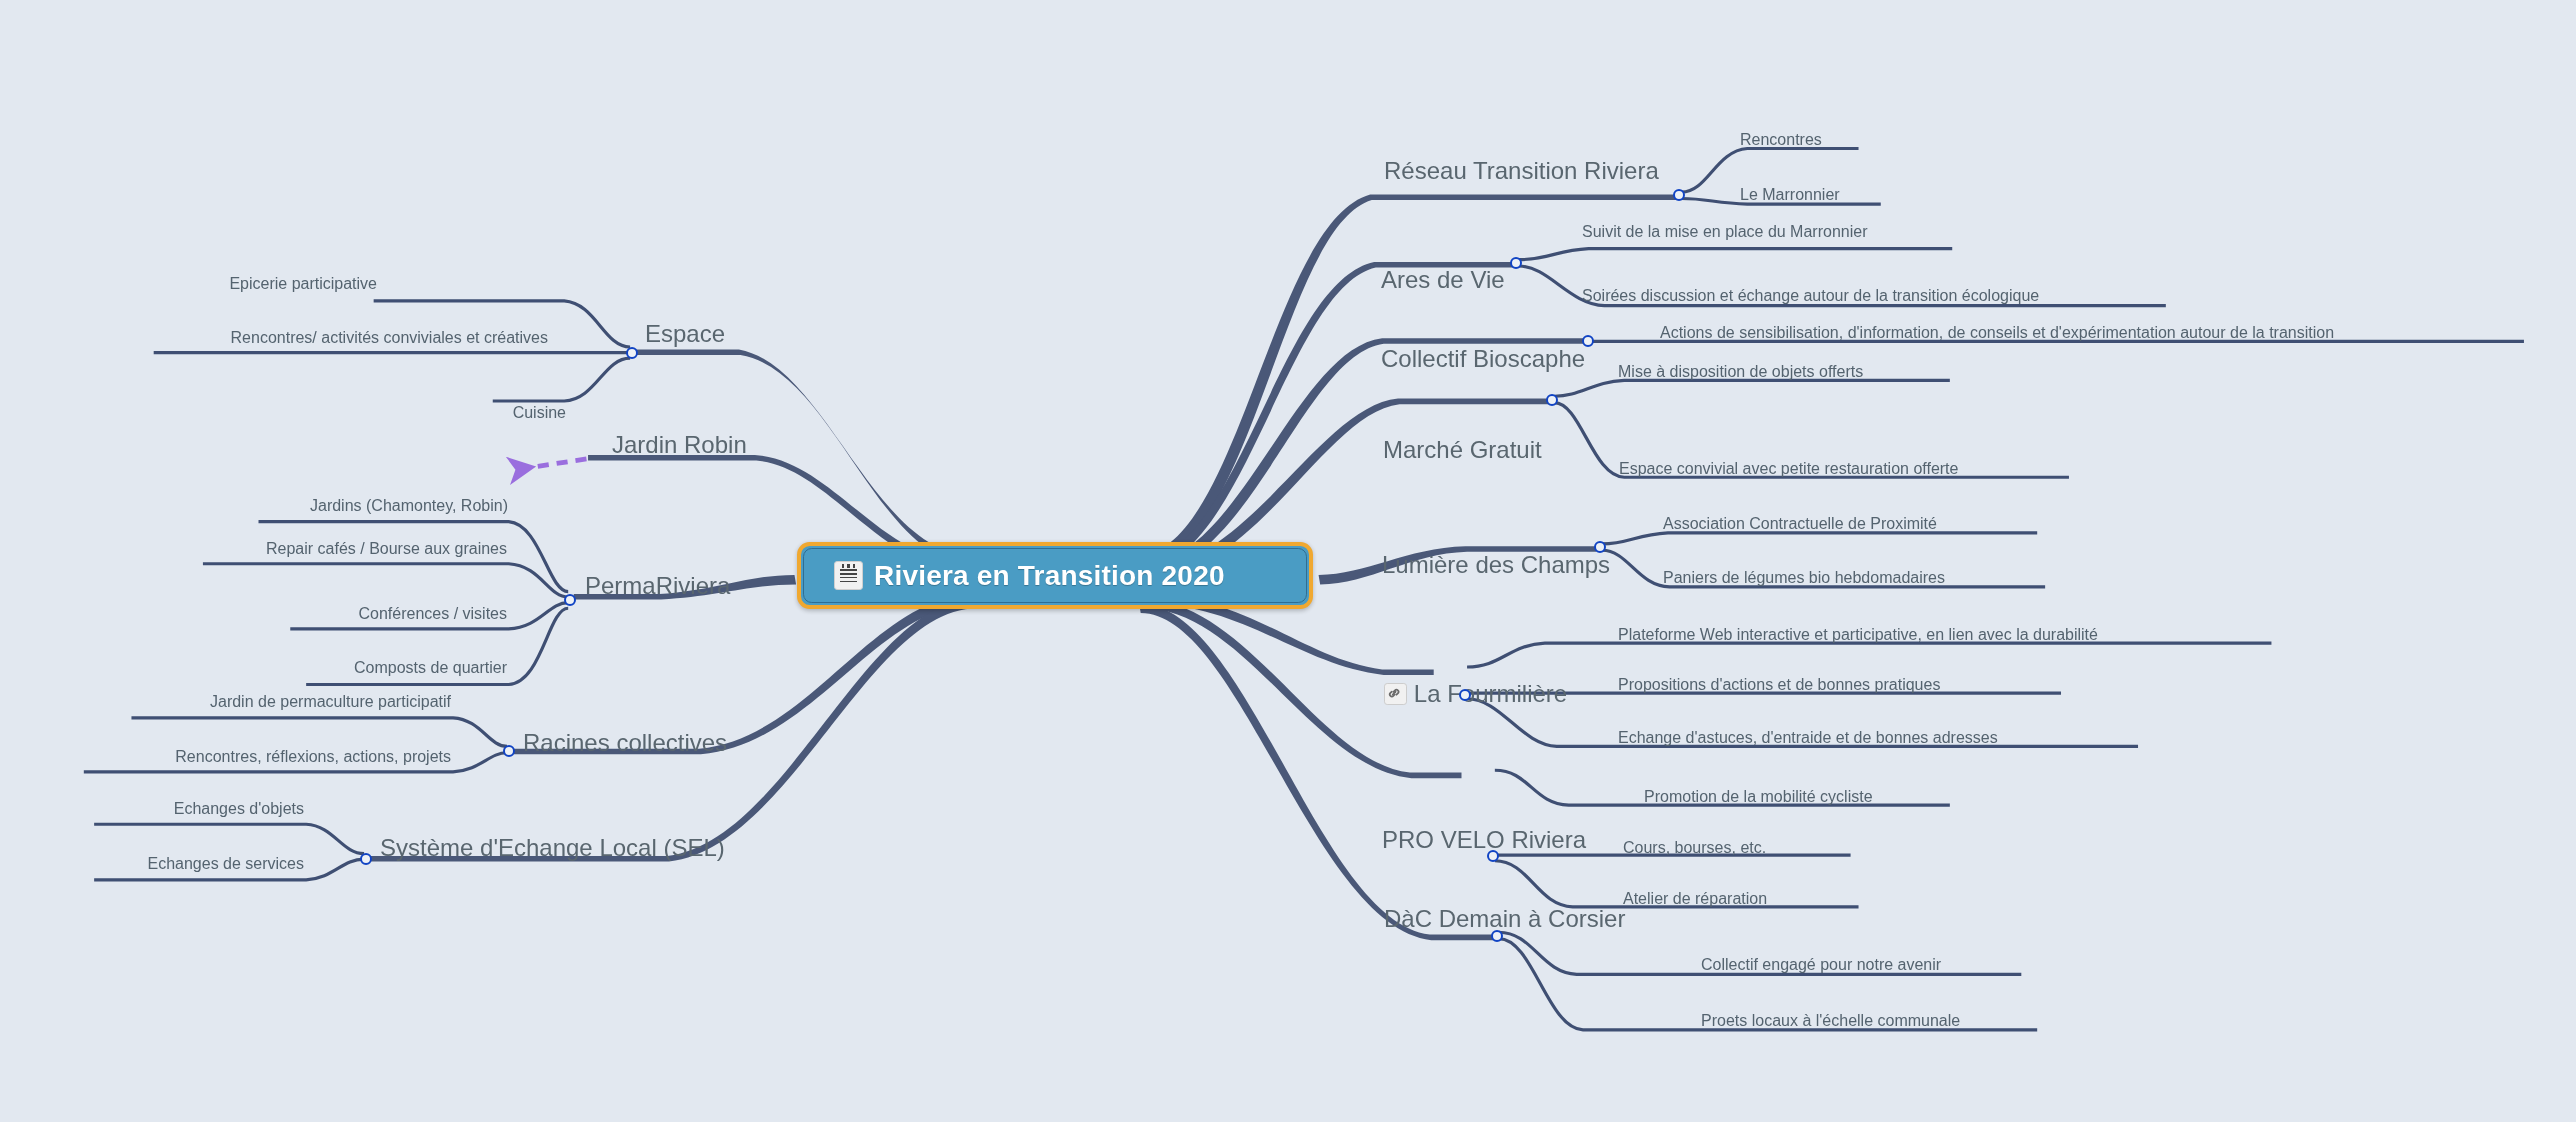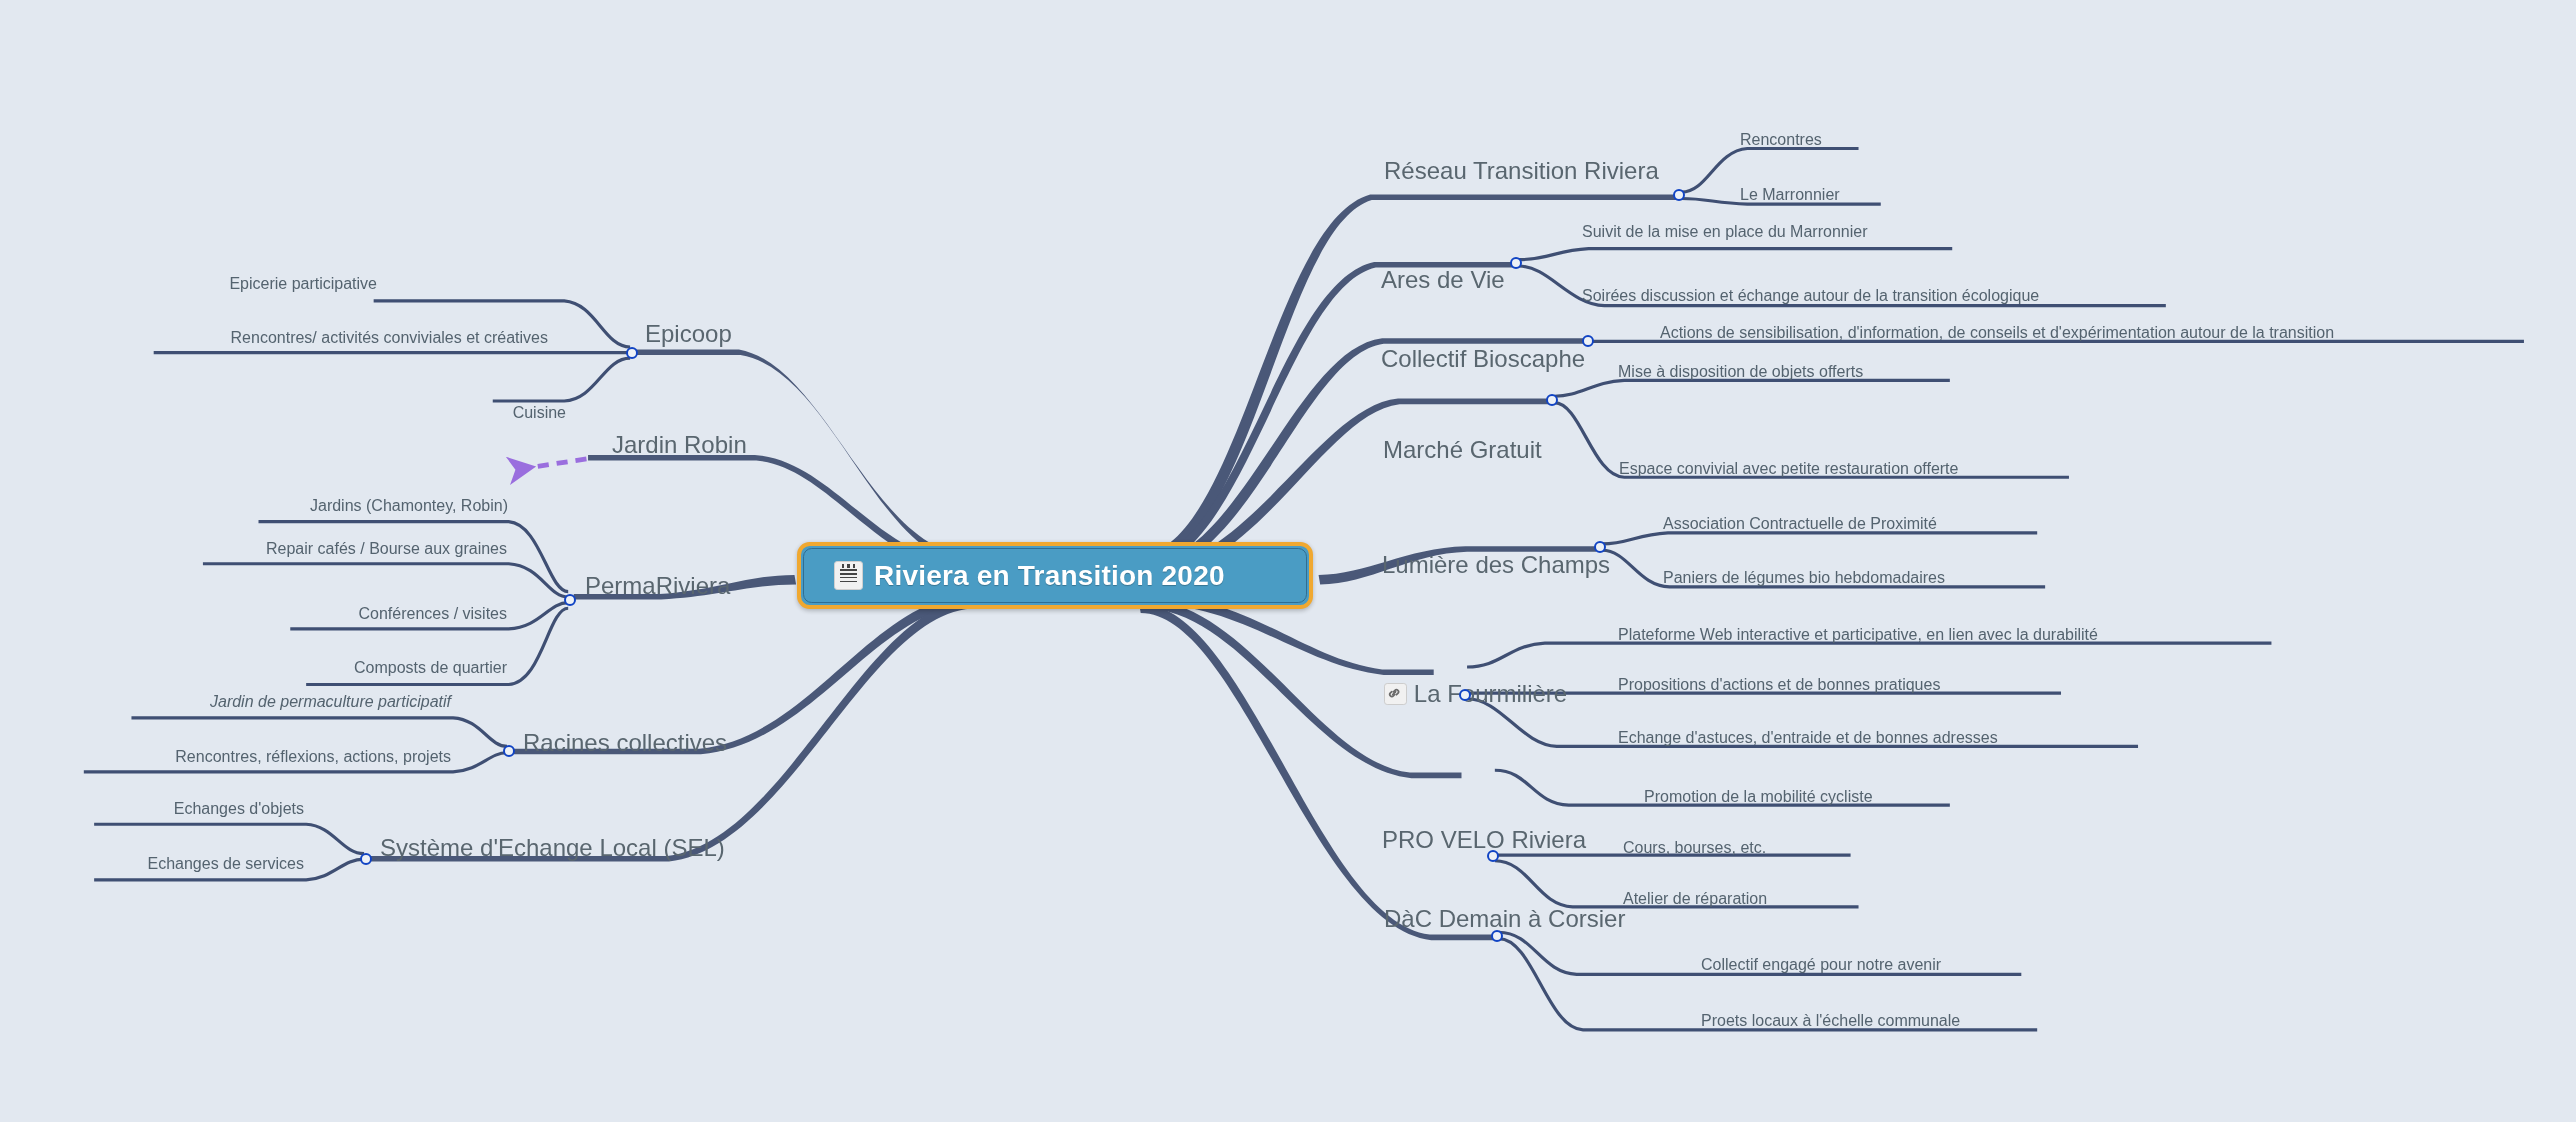--- a/index.html
+++ b/index.html
@@ -286,35 +286,35 @@
   <div class="node-label sub-label" style="left:1618px; top:677px;">Propositions d'actions et de bonnes pratiques</div>
   <div class="node-label sub-label" style="left:1618px; top:730px;">Echange d'astuces, d'entraide et de bonnes adresses</div>
 
   <div class="node-label sub-label" style="left:1644px; top:789px;">Promotion de la mobilité cycliste</div>
   <div class="node-label sub-label" style="left:1623px; top:840px;">Cours, bourses, etc.</div>
   <div class="node-label sub-label" style="left:1623px; top:891px;">Atelier de réparation</div>
 
   <div class="node-label sub-label" style="left:1701px; top:957px;">Collectif engagé pour notre avenir</div>
   <div class="node-label sub-label" style="left:1701px; top:1013px;">Proets locaux à l'échelle communale</div>
 
-  <div class="node-label main-label label-right" style="left:645px; top:322px;">Epicoop</div>
+  <div class="node-label main-label label-right" style="left:645px; top:322px;">Espace</div>
   <div class="node-label main-label label-right" style="left:597px; top:433px;margin-left:15px;">Jardin Robin</div>
   <div class="node-label main-label label-right" style="left:585px; top:574px;">PermaRiviera</div>
   <div class="node-label main-label label-right" style="left:523px; top:731px;">Racines collectives</div>
   <div class="node-label main-label label-right" style="left:380px; top:836px;">Système d'Echange Local (SEL)</div>
 
   <div class="node-label sub-label label-left" style="left:377px; top:276px; transform:translateX(-100%);">Epicerie participative</div>
   <div class="node-label sub-label label-left" style="left:548px; top:330px; transform:translateX(-100%);text-align:center;">Rencontres/ activités conviviales et créatives</div>
   <div class="node-label sub-label label-left" style="left:566px; top:405px; transform:translateX(-100%);">Cuisine</div>
 
   <div class="node-label sub-label label-left" style="left:508px; top:498px; transform:translateX(-100%);">Jardins (Chamontey, Robin)</div>
   <div class="node-label sub-label label-left" style="left:507px; top:541px; transform:translateX(-100%);">Repair cafés / Bourse aux graines</div>
   <div class="node-label sub-label label-left" style="left:507px; top:606px; transform:translateX(-100%);">Conférences / visites</div>
   <div class="node-label sub-label label-left" style="left:507px; top:660px; transform:translateX(-100%);">Composts de quartier</div>
 
-  <div class="node-label sub-label label-left" style="left:451px; top:694px; transform:translateX(-100%);font-style:italic;">Jardin de permaculture participatif</div>
+  <div class="node-label sub-label label-left" style="left:451px; top:694px; transform:translateX(-100%);">Jardin de permaculture participatif</div>
   <div class="node-label sub-label label-left" style="left:451px; top:749px; transform:translateX(-100%);">Rencontres, réflexions, actions, projets</div>
 
   <div class="node-label sub-label label-left" style="left:304px; top:801px; transform:translateX(-100%);">Echanges d'objets</div>
   <div class="node-label sub-label label-left" style="left:304px; top:856px; transform:translateX(-100%);">Echanges de services</div>
 
 </div>
 
 
 </body></html>

